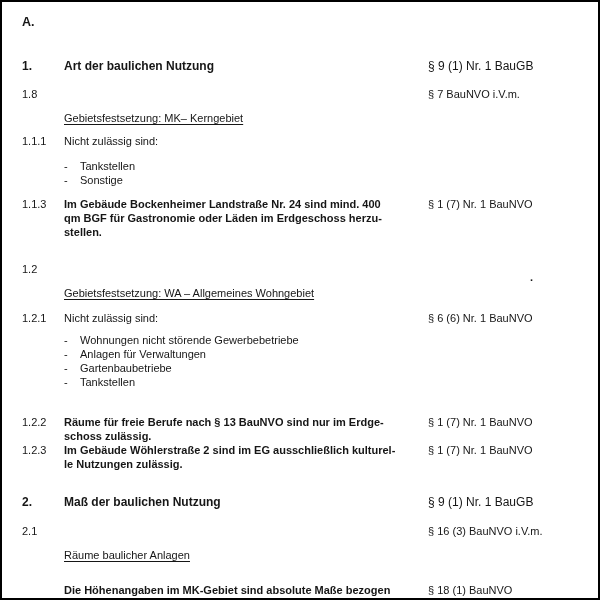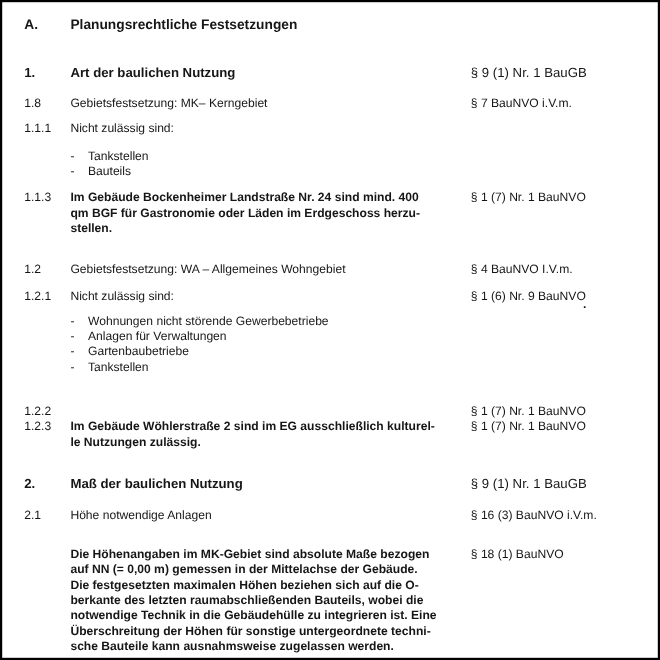--- a/index.html
+++ b/index.html
@@ -20,34 +20,33 @@
     display:grid;
     grid-template-columns:42px 364px 1fr;
     align-items:start;
   }
   .cell-num{grid-column:1;}
   .cell-txt{grid-column:2;}
   .cell-ref{grid-column:3;white-space:nowrap;}
   .bold{font-weight:bold;}
   .hdr{font-size:12.5px;line-height:15px;}
   .sec{font-size:12px;line-height:14px;}
-  .ul{text-underline-offset:2px;}
+  .ul{text-decoration:underline;text-underline-offset:2px;margin-top:24px;}
   .pre{white-space:pre-line;font-weight:bold;}
   .bullet{display:flex;}
   .bullet .dash{display:inline-block;width:16px;flex:0 0 16px;}
   .stray{position:absolute;left:528px;top:268px;font-weight:bold;}
 </style>
 </head>
 <body>
 
 <div class="page">
 
   <div class="row hdr">
     <span class="cell-num bold">A.</span>
-    <span class="cell-txt bold">Planungsrechtliche Festsetzungen</span>
     <span class="cell-ref"></span>
   </div>
 
   <div class="row sec" style="margin-top:29px">
     <span class="cell-num bold">1.</span>
     <span class="cell-txt bold">Art der baulichen Nutzung</span>
     <span class="cell-ref">§ 9 (1) Nr. 1 BauGB</span>
   </div>
 
   <div class="row" style="margin-top:14px">
@@ -63,44 +62,43 @@
 
   <div class="row" style="margin-top:11px">
     <span class="cell-num"></span>
     <div class="cell-txt">
       <div class="bullet">
         <span class="dash">-</span>
         <span>Tankstellen</span>
       </div>
       <div class="bullet">
         <span class="dash">-</span>
-        <span>Bauteils</span>
+        <span>Sonstige</span>
       </div>
     </div>
     <span class="cell-ref"></span>
   </div>
 
   <div class="row" style="margin-top:10px">
     <span class="cell-num">1.1.3</span>
     <span class="cell-txt pre">Im Gebäude Bockenheimer Landstraße Nr. 24 sind mind. 400
 qm BGF für Gastronomie oder Läden im Erdgeschoss herzu-
 stellen.</span>
     <span class="cell-ref">§ 1 (7) Nr. 1 BauNVO</span>
   </div>
 
   <div class="row" style="margin-top:23px">
     <span class="cell-num">1.2</span>
     <span class="cell-txt ul">Gebietsfestsetzung: WA – Allgemeines Wohngebiet</span>
-    <span class="cell-ref">§ 4 BauNVO I.V.m.</span>
   </div>
 
   <div class="row" style="margin-top:11px">
     <span class="cell-num">1.2.1</span>
     <span class="cell-txt">Nicht zulässig sind:</span>
-    <span class="cell-ref">§ 1 (6) Nr. 9 BauNVO</span>
+    <span class="cell-ref">§ 6 (6) Nr. 1 BauNVO</span>
   </div>
 
   <div class="row" style="margin-top:8px">
     <span class="cell-num"></span>
     <div class="cell-txt">
       <div class="bullet">
         <span class="dash">-</span>
         <span>Wohnungen nicht störende Gewerbebetriebe</span>
       </div>
       <div class="bullet">
@@ -114,39 +112,41 @@
       <div class="bullet">
         <span class="dash">-</span>
         <span>Tankstellen</span>
       </div>
     </div>
     <span class="cell-ref"></span>
   </div>
 
   <div class="row" style="margin-top:26px">
     <span class="cell-num">1.2.2</span>
+    <span class="cell-txt pre">Räume für freie Berufe nach § 13 BauNVO sind nur im Erdge-
+schoss zulässig.</span>
     <span class="cell-ref">§ 1 (7) Nr. 1 BauNVO</span>
   </div>
 
   <div class="row" style="">
     <span class="cell-num">1.2.3</span>
     <span class="cell-txt pre">Im Gebäude Wöhlerstraße 2 sind im EG ausschließlich kulturel-
 le Nutzungen zulässig.</span>
     <span class="cell-ref">§ 1 (7) Nr. 1 BauNVO</span>
   </div>
 
   <div class="row sec" style="margin-top:24px">
     <span class="cell-num bold">2.</span>
     <span class="cell-txt bold">Maß der baulichen Nutzung</span>
     <span class="cell-ref">§ 9 (1) Nr. 1 BauGB</span>
   </div>
 
   <div class="row" style="margin-top:15px">
     <span class="cell-num">2.1</span>
-    <span class="cell-txt ul">Höhe notwendige Anlagen</span>
+    <span class="cell-txt ul">Räume baulicher Anlagen</span>
     <span class="cell-ref">§ 16 (3) BauNVO i.V.m.</span>
   </div>
 
   <div class="row" style="margin-top:21px">
     <span class="cell-num"></span>
     <span class="cell-txt pre">Die Höhenangaben im MK-Gebiet sind absolute Maße bezogen
 auf NN (= 0,00 m) gemessen in der Mittelachse der Gebäude.
 Die festgesetzten maximalen Höhen beziehen sich auf die O-
 berkante des letzten raumabschließenden Bauteils, wobei die
 notwendige Technik in die Gebäudehülle zu integrieren ist. Eine

